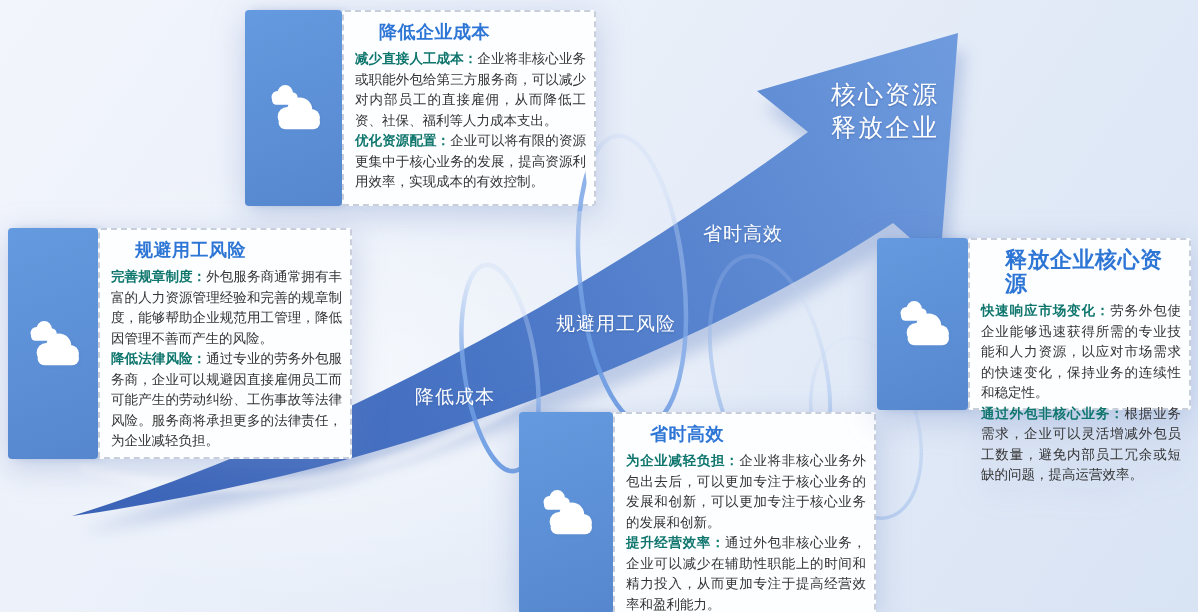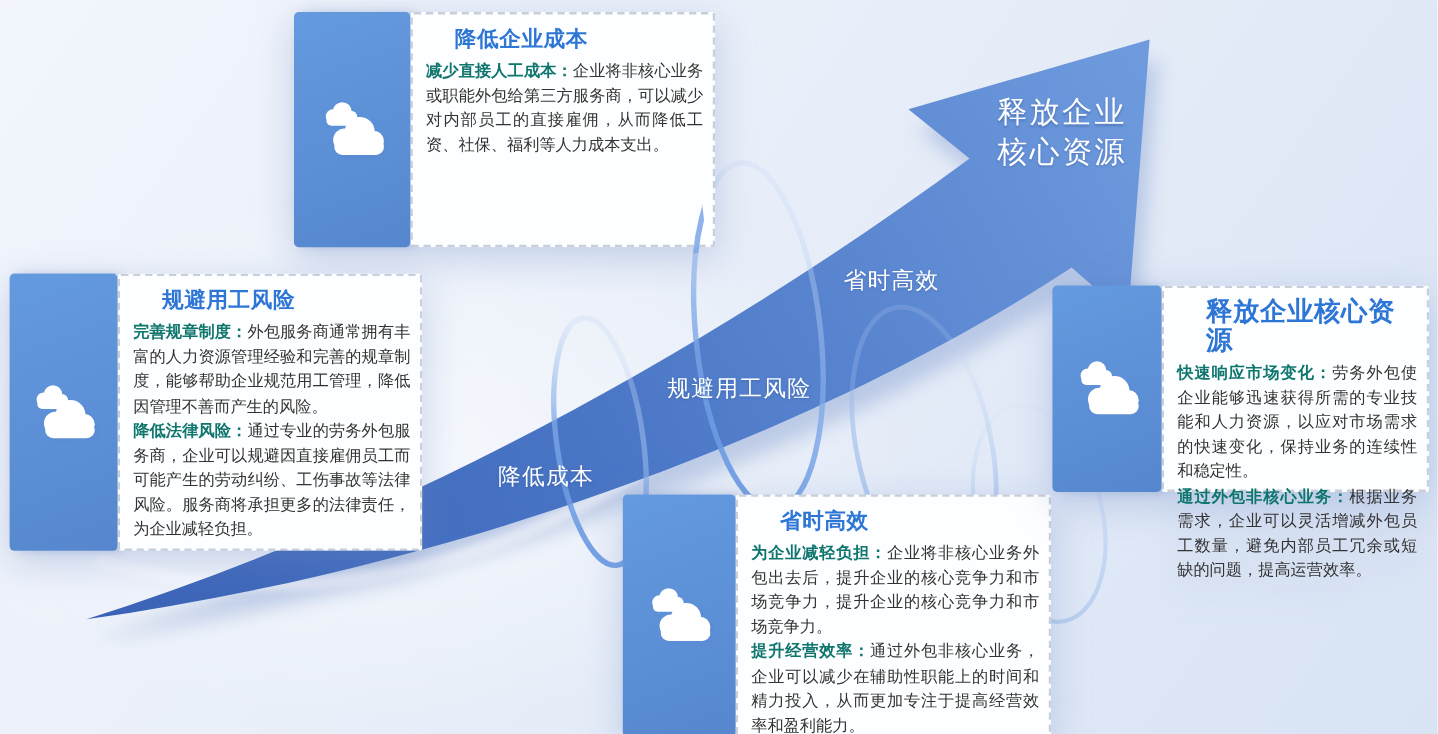--- a/index.html
+++ b/index.html
@@ -88,22 +88,22 @@
     <ellipse cx="632" cy="280" rx="52" ry="145" stroke-width="4.5" transform="rotate(-6 632 280)"></ellipse>
     <ellipse cx="770" cy="372" rx="56" ry="118" stroke-width="4" opacity="0.55" transform="rotate(-12 770 372)"></ellipse>
     <ellipse cx="866" cy="428" rx="52" ry="92" stroke-width="3.5" opacity="0.35" transform="rotate(-14 866 428)"></ellipse>
   </g>
 </svg>
 
 <div class="arrow-label" style="left:415px;top:384px;">降低成本</div>
 <div class="arrow-label" style="left:556px;top:311px;">规避用工风险</div>
 <div class="arrow-label" style="left:703px;top:221px;">省时高效</div>
 <div class="head-label">
+  <div>核心资源</div>
   <div>释放企业</div>
-  <div>核心资源</div>
 </div>
 
 <svg width="0" height="0" style="position:absolute">
   <defs>
     <g id="cloudShape">
       <circle cx="19" cy="30" r="10"></circle>
       <circle cx="32" cy="23" r="13"></circle>
       <circle cx="44" cy="31" r="9"></circle>
       <rect x="10" y="29" width="43" height="14" rx="7"></rect>
     </g>
@@ -117,20 +117,21 @@
 
 <div class="card" id="card-top">
   <div class="panel">
     <svg class="cloud" viewBox="0 0 60 52">
         <use href="#dualCloud"></use>
       </svg>
   </div>
   <div class="card-body">
     <h3>降低企业成本</h3>
     <p><span class="lead">减少直接人工成本：</span><span>企业将非核心业务或职能外包给第三方服务商，可以减少对内部员工的直接雇佣，从而降低工资、社保、福利等人力成本支出。</span></p>
+    <p><span class="lead">优化资源配置：</span><span>企业可以将有限的资源更集中于核心业务的发展，提高资源利用效率，实现成本的有效控制。</span></p>
   </div>
 </div>
 
 <div class="card" id="card-left">
   <div class="panel">
     <svg class="cloud" viewBox="0 0 60 52">
         <use href="#dualCloud"></use>
       </svg>
   </div>
   <div class="card-body">
@@ -141,21 +142,21 @@
 </div>
 
 <div class="card" id="card-bottom">
   <div class="panel">
     <svg class="cloud" viewBox="0 0 60 52">
         <use href="#dualCloud"></use>
       </svg>
   </div>
   <div class="card-body">
     <h3>省时高效</h3>
-    <p><span class="lead">为企业减轻负担：</span><span>企业将非核心业务外包出去后，提升企业的核心竞争力和市场竞争力，提升企业的核心竞争力和市场竞争力。</span></p>
+    <p><span class="lead">为企业减轻负担：</span><span>企业将非核心业务外包出去后，可以更加专注于核心业务的发展和创新，可以更加专注于核心业务的发展和创新。</span></p>
     <p><span class="lead">提升经营效率：</span><span>通过外包非核心业务，企业可以减少在辅助性职能上的时间和精力投入，从而更加专注于提高经营效率和盈利能力。</span></p>
   </div>
 </div>
 
 <div class="card" id="card-right">
   <div class="panel">
     <svg class="cloud" viewBox="0 0 60 52">
         <use href="#dualCloud"></use>
       </svg>
   </div>

